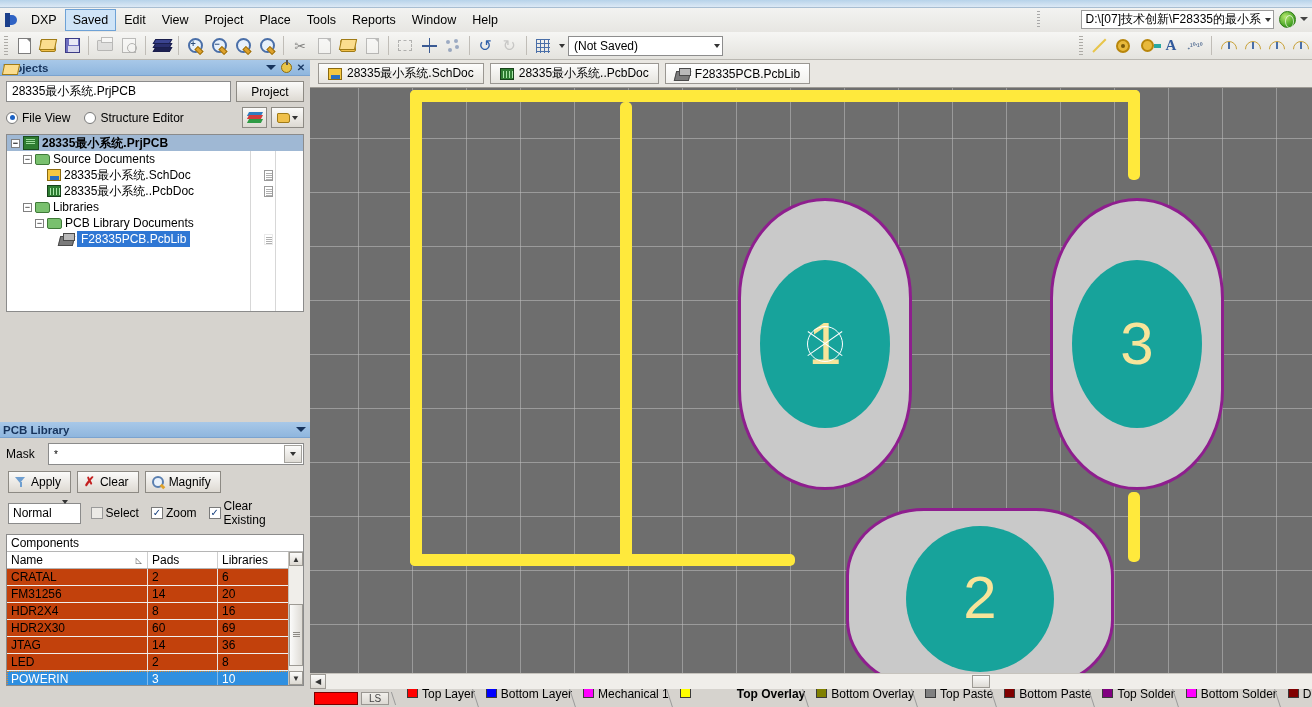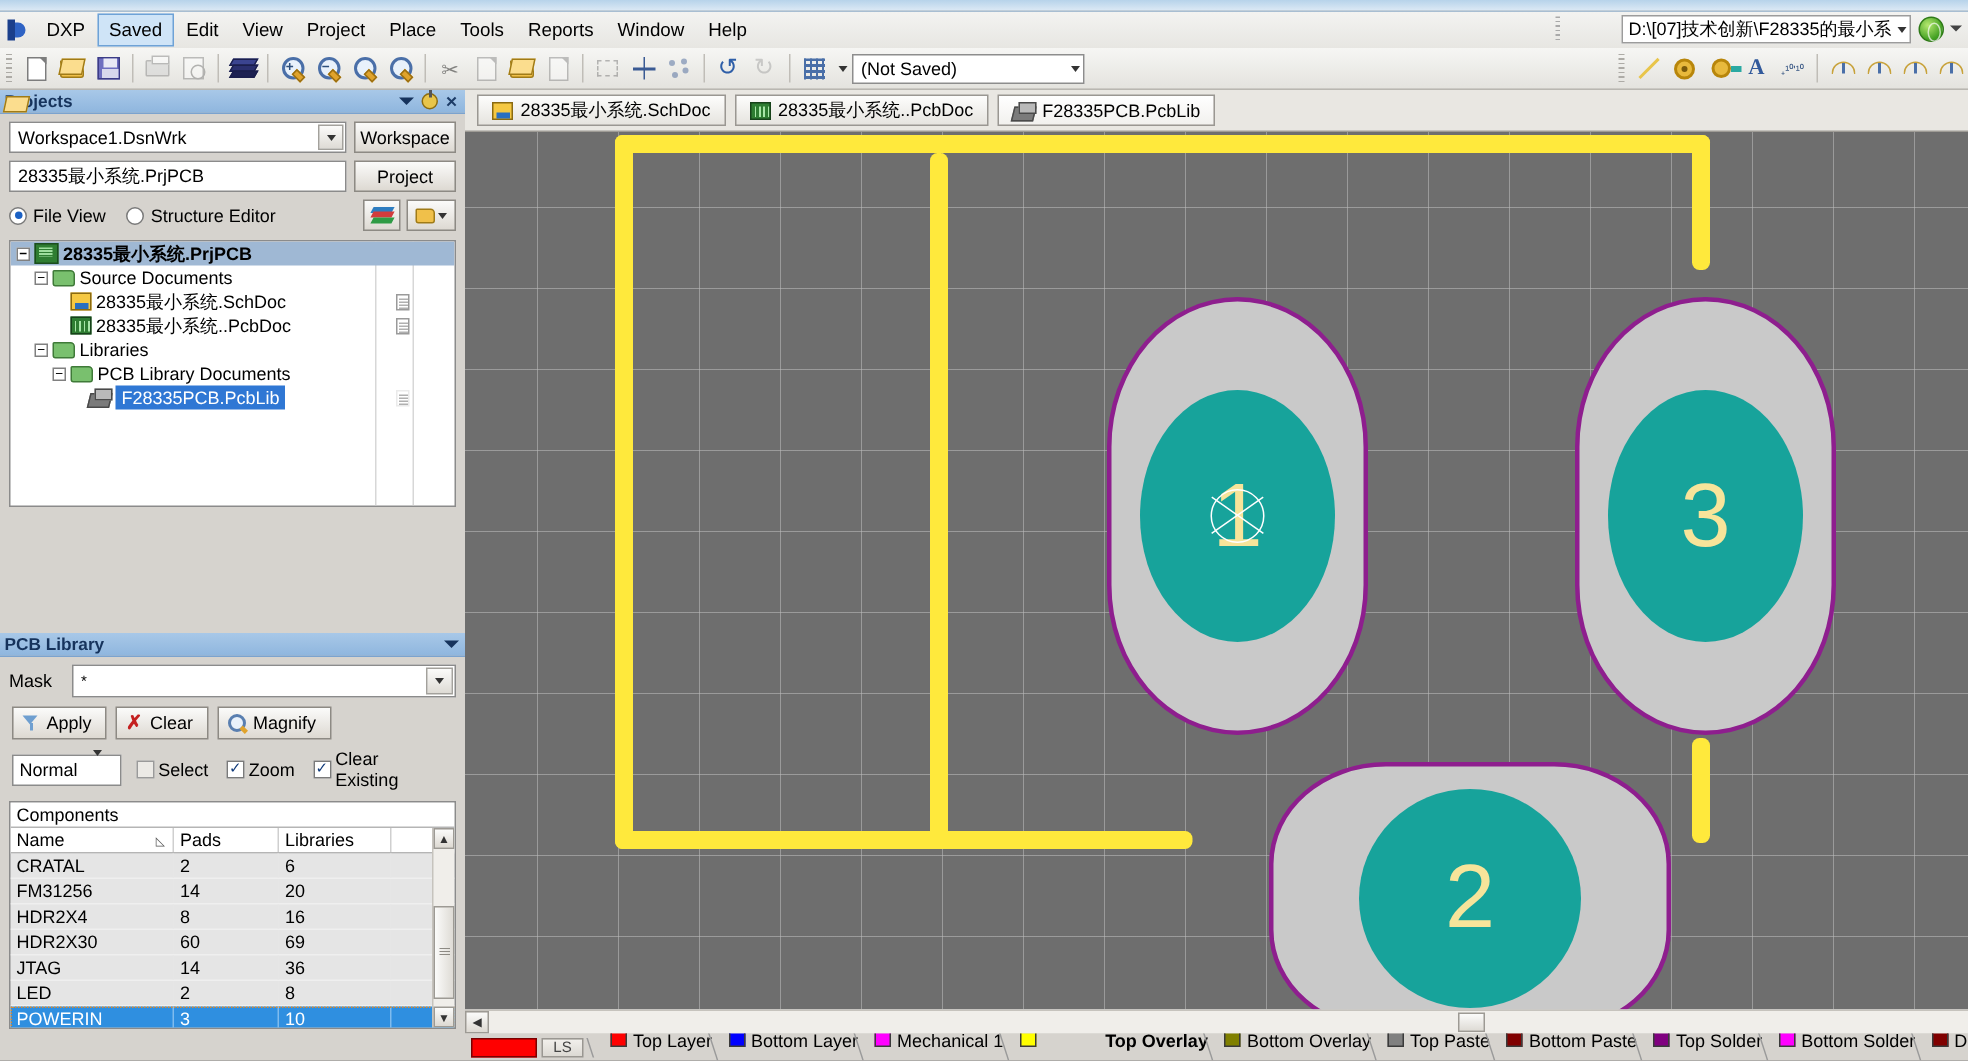--- a/index.html
+++ b/index.html
@@ -242,32 +242,32 @@
   .smallcombo{
     width:78px;height:21px;background:#fff;border:1px solid #8b8b8b;position:relative;
     display:flex;align-items:center;padding-left:4px;font-size:12px;margin-right:10px;
   }
   .chk{width:12px;height:12px;border:1px solid #7a7a7a;background:#fff;margin-right:3px;
     display:flex;align-items:center;justify-content:center;font-size:10px;line-height:10px;color:#103a7a;flex:0 0 auto;}
   .chk.dis{background:#eceae6;border-color:#9a9a9a;}
   .chklabel{font-size:12px;margin-right:12px;}
 
   .comptable{
-    margin:7px 6px 0 6px;border:1px solid #8b8b8b;background:#e5e5e5;
+    margin:7px 6px 0 6px;border:1px solid #8b8b8b;background:#c2410c;
     height:152px;position:relative;overflow:hidden;
   }
   .ct-title{height:17px;border-bottom:1px solid #b5b5b5;display:flex;align-items:center;
     padding-left:4px;font-size:12px;background:#fff;}
   .ct-head{display:flex;height:17px;border-bottom:1px solid #b5b5b5;font-size:12px;background:#fff;}
   .ct-head div{border-right:1px solid #cfcfcf;padding-left:4px;display:flex;align-items:center;}
   .ct-row{display:flex;height:17px;font-size:12px;border-bottom:1px solid #efefef;}
   .ct-row div{border-right:1px solid #e6e6e6;padding-left:4px;display:flex;align-items:center;overflow:hidden;}
   .ct-row.sel{background:#2f8fe0;color:#fff;outline:1px dotted #e08a2a;outline-offset:-1px;}
   .ct-row.sel div{border-right-color:#7fbbee;}
-  .c-name{width:109px;flex:0 0 auto;}
+  .c-name{width:141px;flex:0 0 auto;}
   .c-pads{width:70px;flex:0 0 auto;}
   .c-prim{width:75px;flex:0 0 auto;}
   .sortarrow{margin-left:auto;margin-right:5px;font-size:8px;color:#555;}
   .vscroll{position:absolute;right:0;top:17px;bottom:0;width:15px;background:#f0eeea;border-left:1px solid #c6c3bd;}
   .vs-btn{height:14px;background:linear-gradient(to bottom,#fbfbfa,#ddd9d2);border:1px solid #9d9a94;
     display:flex;align-items:center;justify-content:center;font-size:8px;color:#333;}
   .vs-thumb{position:absolute;left:0;right:0;top:52px;height:62px;
     background:linear-gradient(to right,#fbfbfa,#dedbd5);border:1px solid #9d9a94;}
   .vs-thumb:after{content:"";position:absolute;left:3px;top:27px;width:7px;height:5px;
     background:repeating-linear-gradient(to bottom,#8d8a84 0 1px,transparent 1px 2px);}
@@ -507,29 +507,20 @@
       <span class="hdrbtn">
           <span class="hdr-caret"></span>
         </span>
       <span class="hdrbtn">
           <span class="pin-ic"></span>
         </span>
       <span class="hdrbtn">✕</span>
     </div>
 
     <div class="projbody">
-      <div class="fieldrow">
-        <div class="combo">
-          <span>Workspace1.DsnWrk</span>
-          <span class="cbtn">
-              <span class="caret-sm" style="margin:0"></span>
-            </span>
-        </div>
-        <div class="btn3d">Workspace</div>
-      </div>
       <div class="fieldrow">
         <div class="combo">
           <span>28335最小系统.PrjPCB</span>
         </div>
         <div class="btn3d">Project</div>
       </div>
       <div class="radiorow">
         <span class="radio on"></span>
         <span class="rlabel">File View</span>
         <span class="radio"></span>

